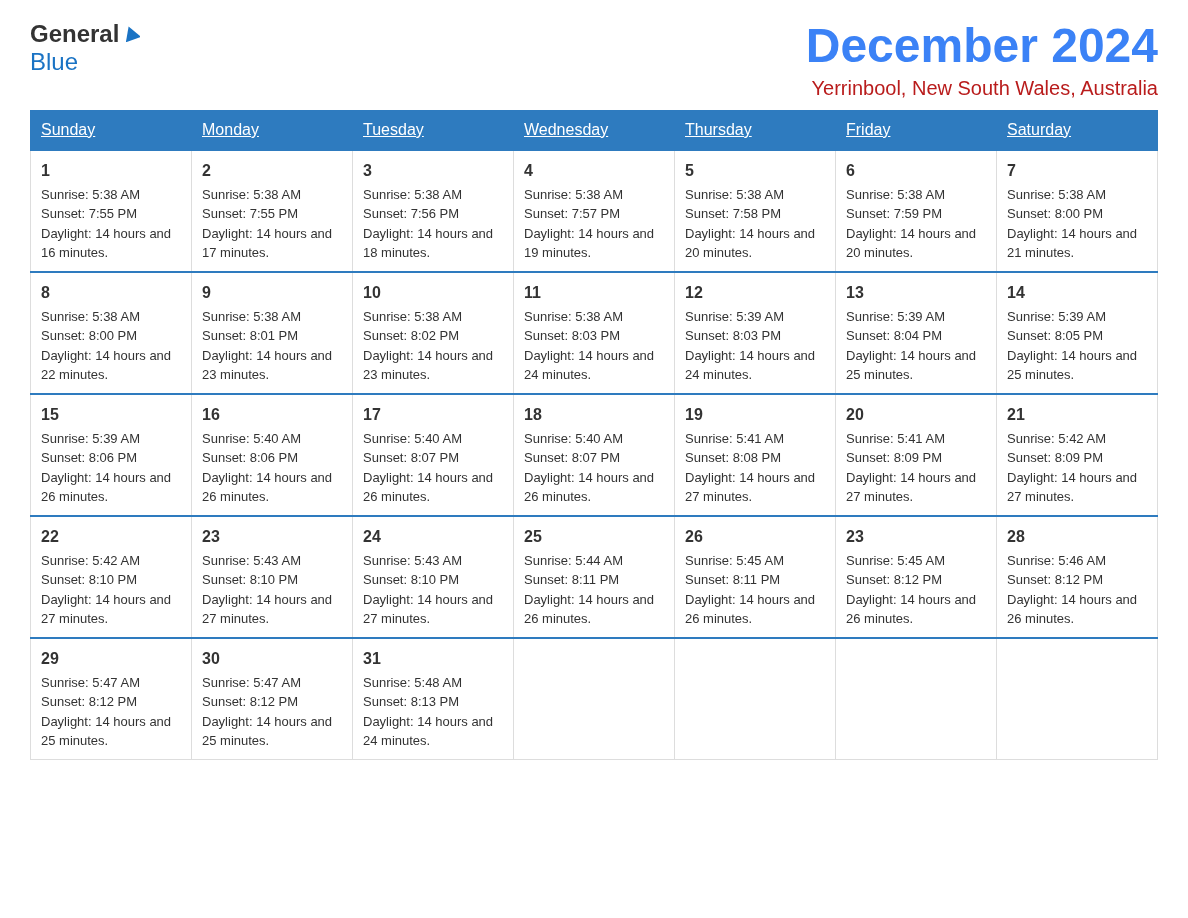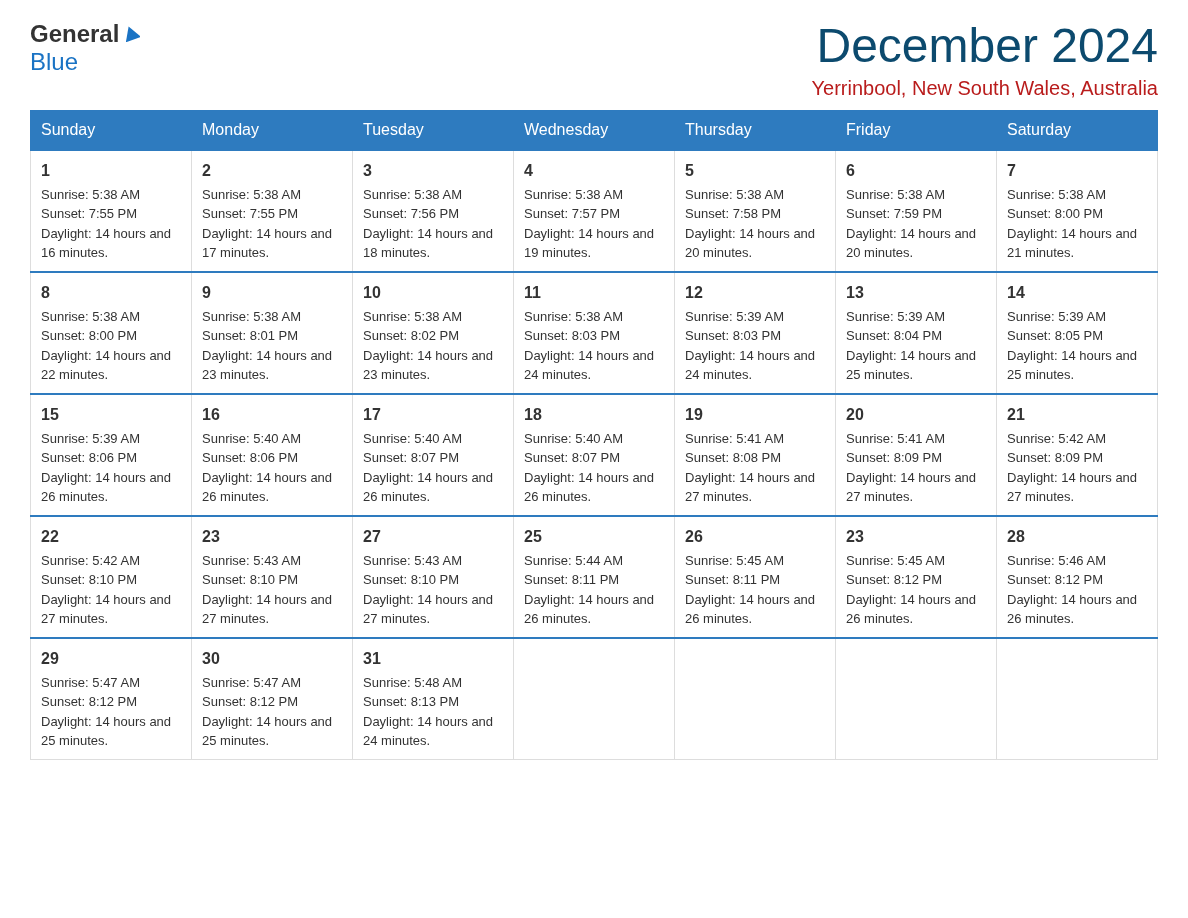--- a/index.html
+++ b/index.html
@@ -19,42 +19,43 @@
     .logo {
       display: flex;
       flex-direction: column;
       align-items: flex-start;
     }
     .title-block {
       text-align: right;
     }
     .month-title {
       font-size: 48px;
-      font-weight: normal;
-      color: #0c4a6e;
+      font-weight: bold;
+      color: #3b82f6;
       line-height: 1.1;
     }
     .location-subtitle {
       font-size: 20px;
       color: #b91c1c;
       margin-top: 4px;
     }
     .calendar {
       width: 100%;
       border-collapse: collapse;
       margin-top: 10px;
     }
     .calendar th {
       background: #2e7bbf;
       color: #fff;
       font-size: 16px;
       font-weight: normal;
       padding: 10px 10px;
       text-align: left;
       border: 1px solid #2e7bbf;
+      text-decoration: underline;
     }
     .calendar td {
       vertical-align: top;
       padding: 8px 10px;
       border: 1px solid #ccc;
       width: 14.28%;
       font-size: 13px;
       line-height: 1.5;
       min-height: 90px;
     }
@@ -211,21 +212,21 @@
       <tr>
         <td>
         <span class="day-num">22</span>
         <span class="day-info">Sunrise: 5:42 AM<br>Sunset: 8:10 PM<br>Daylight: 14 hours and 27 minutes.</span>
       </td>
         <td>
         <span class="day-num">23</span>
         <span class="day-info">Sunrise: 5:43 AM<br>Sunset: 8:10 PM<br>Daylight: 14 hours and 27 minutes.</span>
       </td>
         <td>
-        <span class="day-num">27</span>
+        <span class="day-num">24</span>
         <span class="day-info">Sunrise: 5:43 AM<br>Sunset: 8:10 PM<br>Daylight: 14 hours and 27 minutes.</span>
       </td>
         <td>
         <span class="day-num">25</span>
         <span class="day-info">Sunrise: 5:44 AM<br>Sunset: 8:11 PM<br>Daylight: 14 hours and 26 minutes.</span>
       </td>
         <td>
         <span class="day-num">26</span>
         <span class="day-info">Sunrise: 5:45 AM<br>Sunset: 8:11 PM<br>Daylight: 14 hours and 26 minutes.</span>
       </td>

